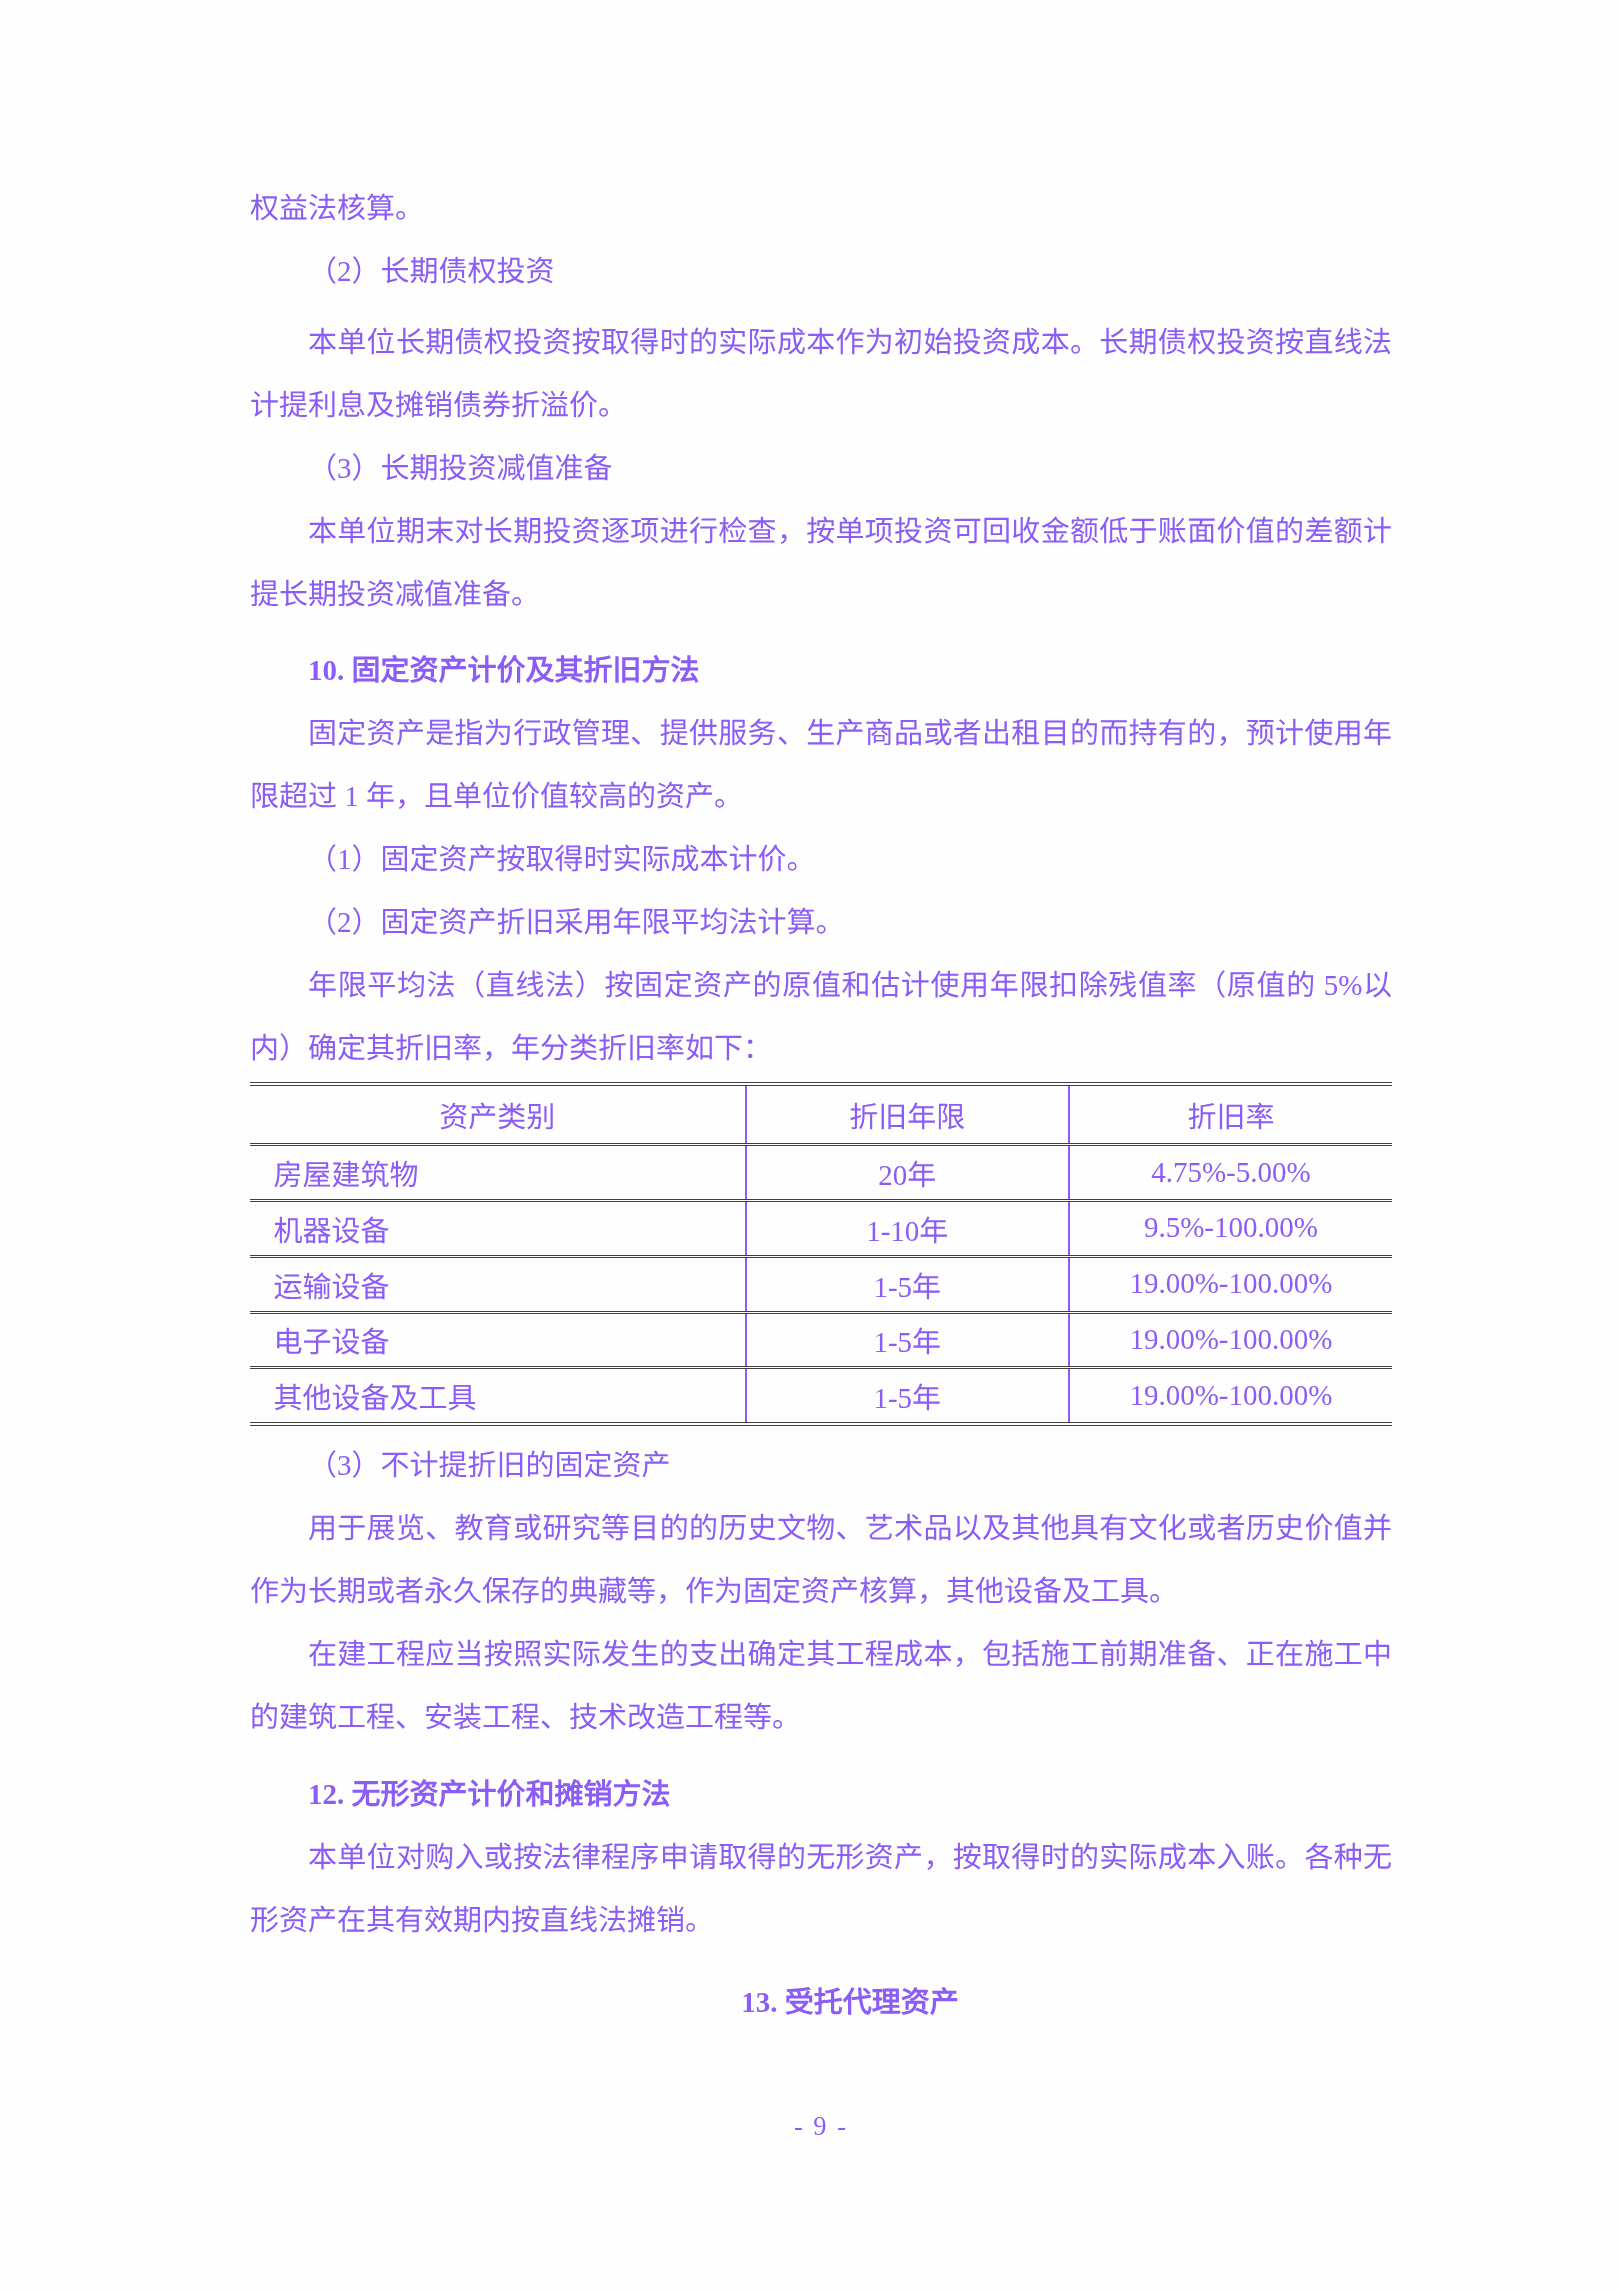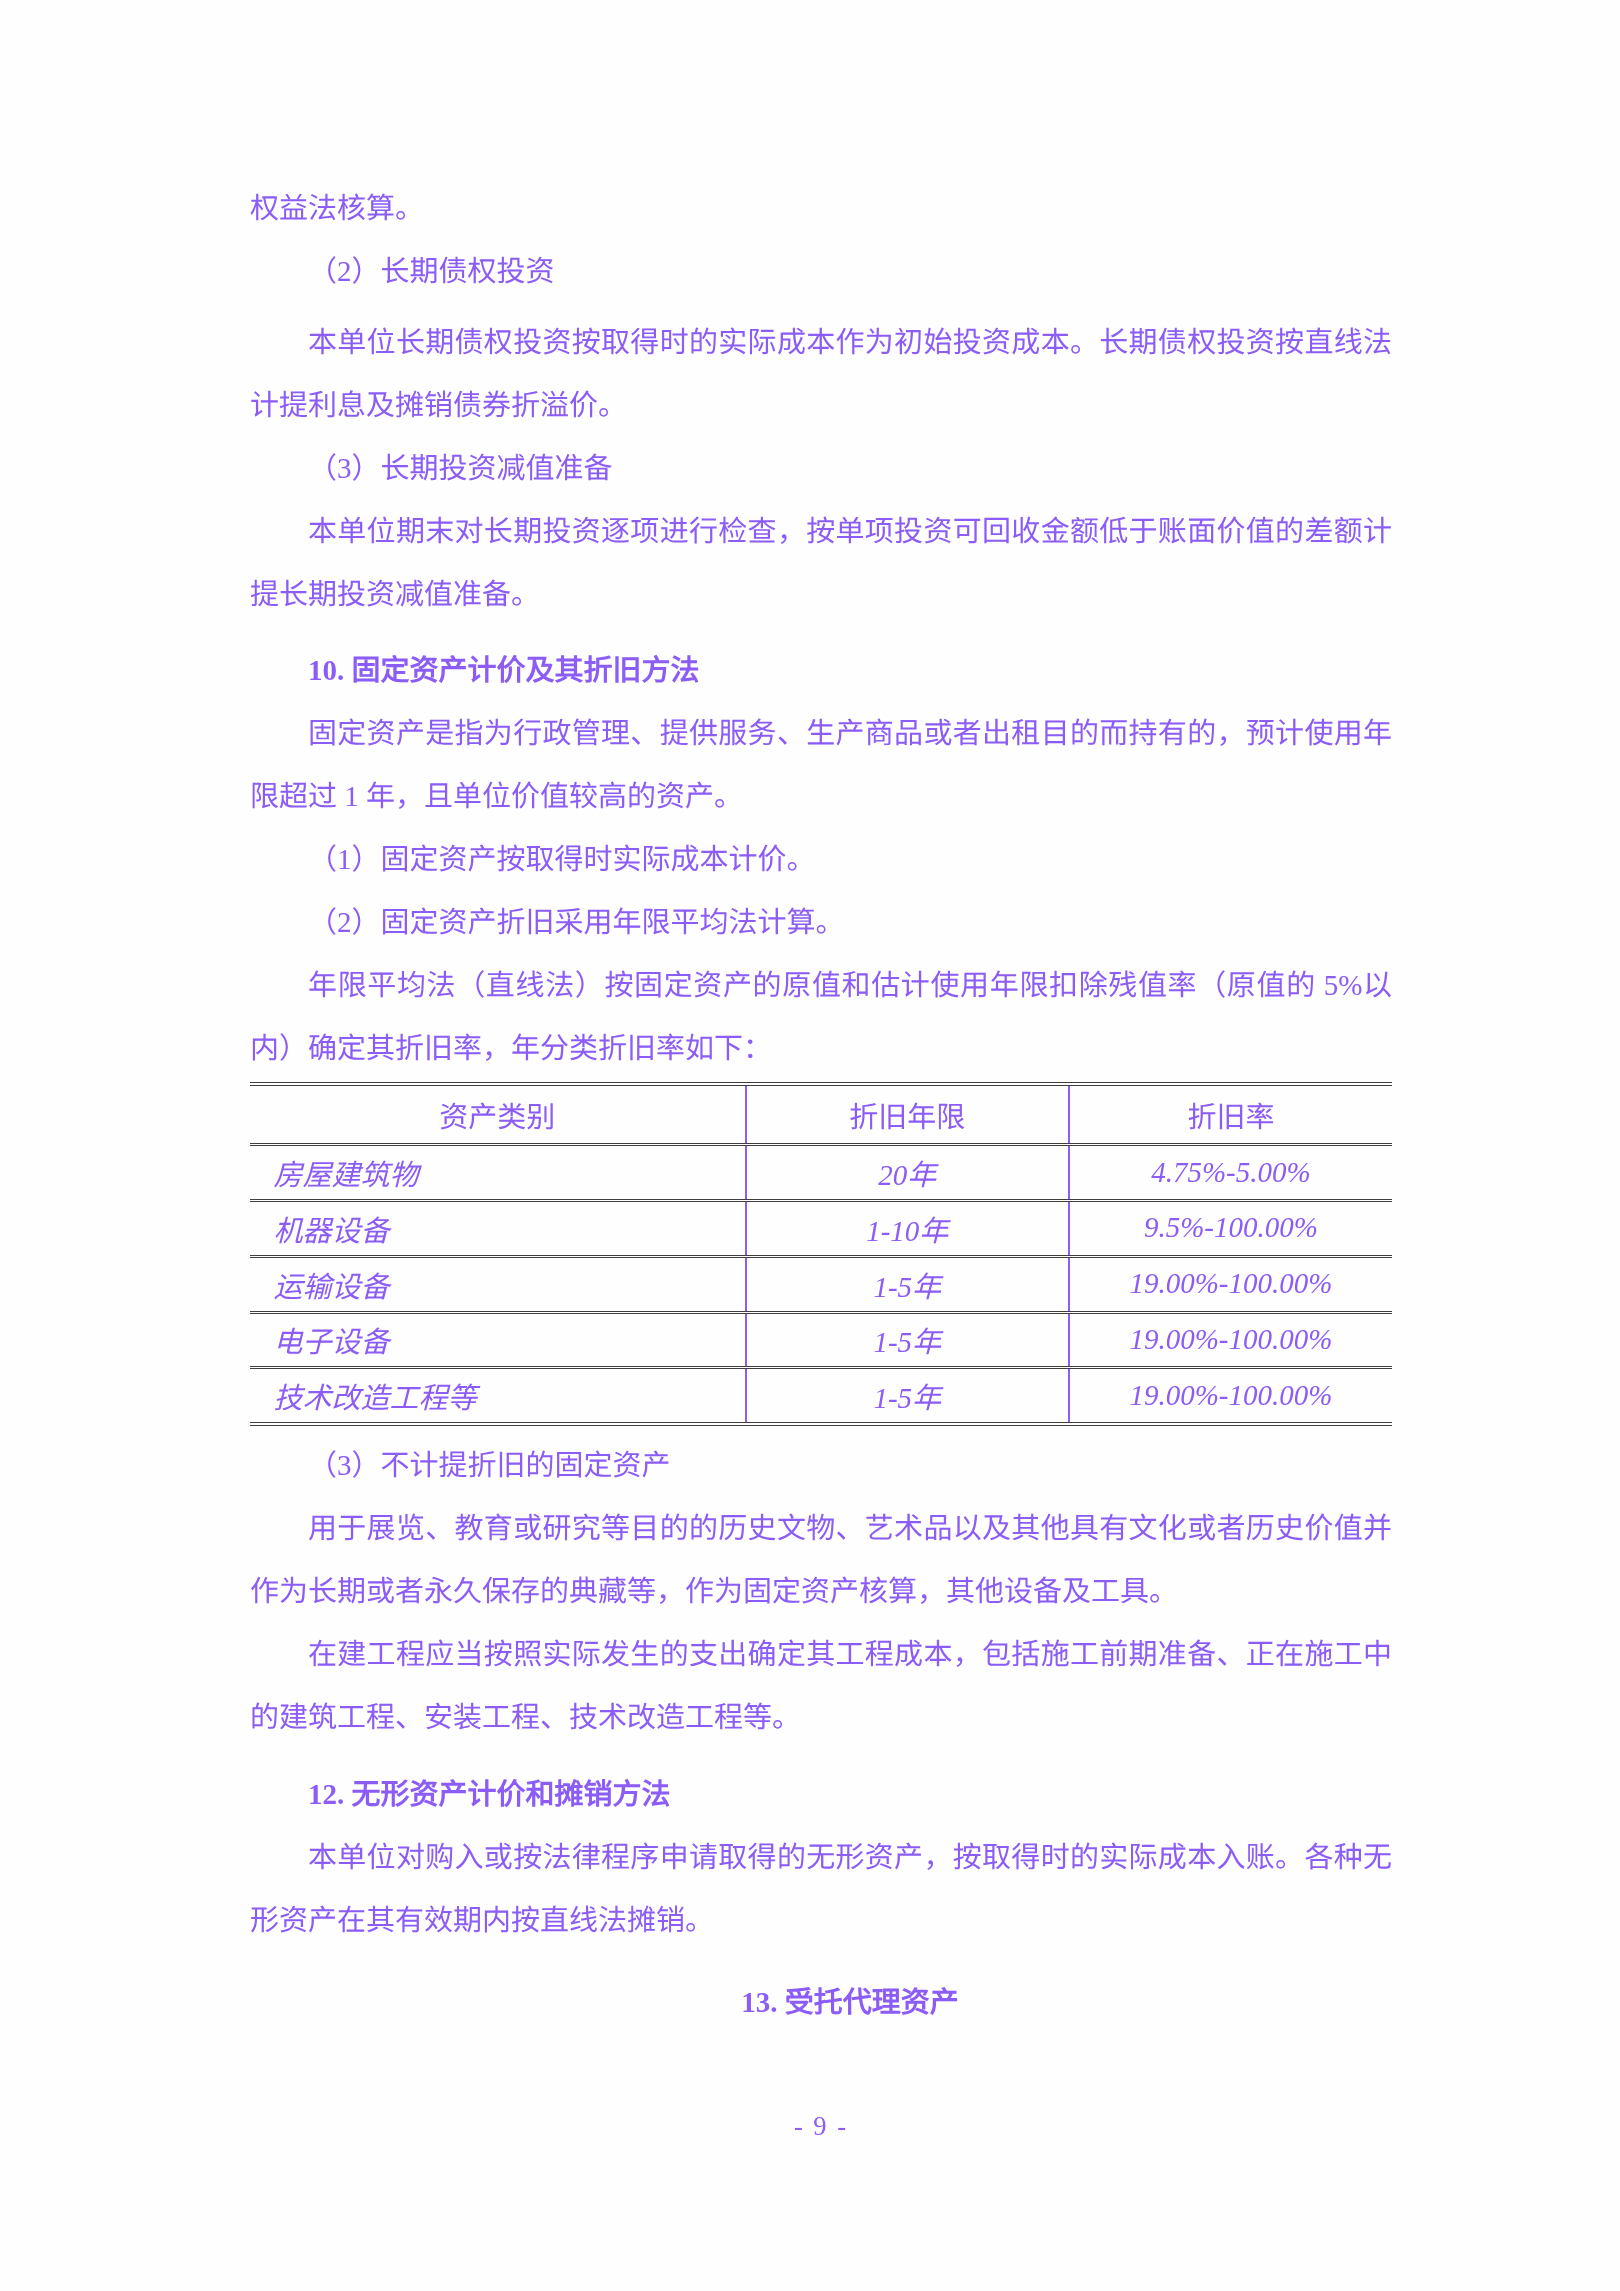--- a/index.html
+++ b/index.html
@@ -47,21 +47,20 @@
   table.dep th{
     font-weight:normal;
     text-align:center;
     padding:6.9px 0 7.8px 0;
     border-bottom:3.9px double #3f3f3f;
   }
   table.dep td{
     padding:4.9px 0 5.9px 0;
     text-align:center;
     border-bottom:3.9px double #3f3f3f;
-    font-style:italic;
   }
   table.dep tr td:first-child{
     text-align:left;
     padding-left:23.5px;
   }
   table.dep th + th,
   table.dep td + td{
     border-left:2px solid #8b5cf6;
   }
   table.dep tbody tr:last-child td{border-bottom:none;}
@@ -119,21 +118,21 @@
           <td>运输设备</td>
           <td>1-5年</td>
           <td>19.00%-100.00%</td>
         </tr>
         <tr>
           <td>电子设备</td>
           <td>1-5年</td>
           <td>19.00%-100.00%</td>
         </tr>
         <tr>
-          <td>技术改造工程等</td>
+          <td>其他设备及工具</td>
           <td>1-5年</td>
           <td>19.00%-100.00%</td>
         </tr>
       </tbody>
     </table>
 
     <p class="line indent mt8">（3）不计提折旧的固定资产</p>
     <p class="para indent">用于展览、教育或研究等目的的历史文物、艺术品以及其他具有文化或者历史价值并作为长期或者永久保存的典藏等，作为固定资产核算，其他设备及工具。</p>
 
     <p class="para indent">在建工程应当按照实际发生的支出确定其工程成本，包括施工前期准备、正在施工中的建筑工程、安装工程、技术改造工程等。</p>

